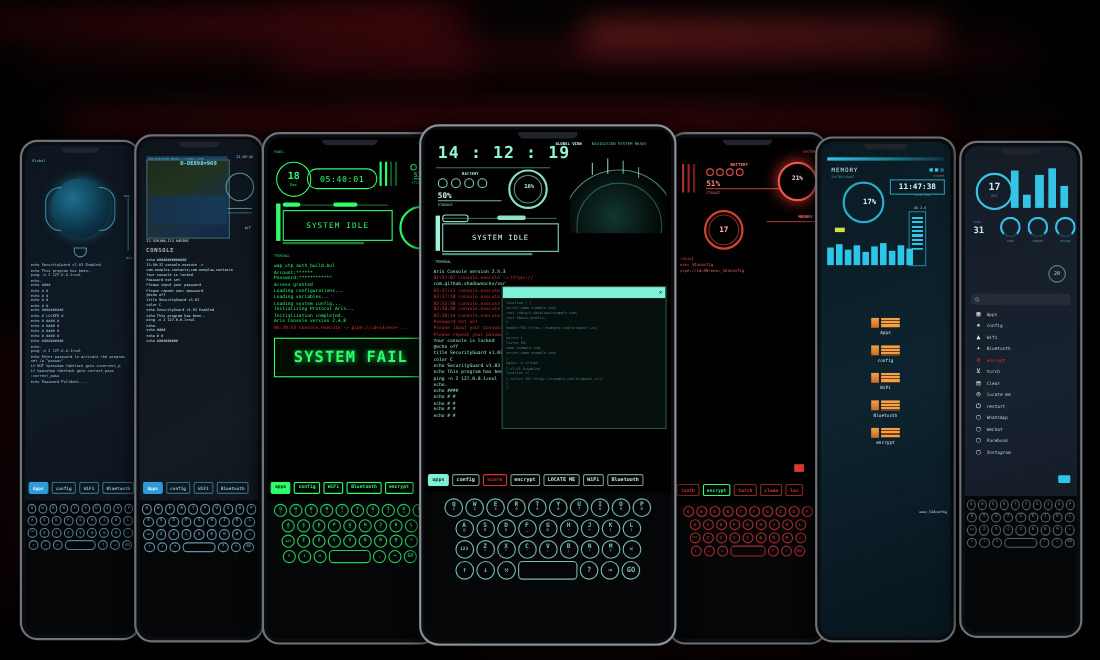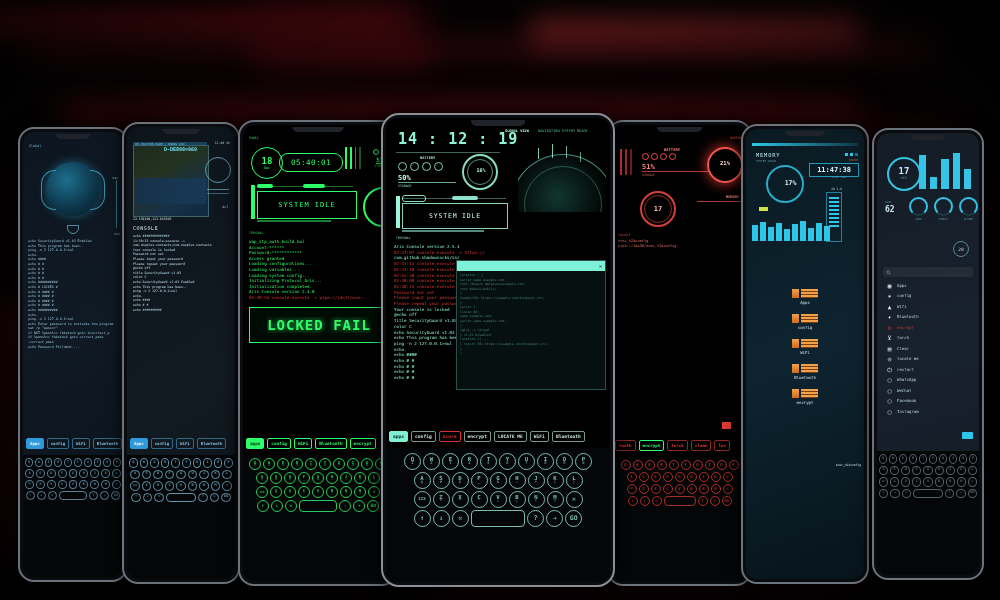--- a/index.html
+++ b/index.html
@@ -356,21 +356,21 @@
           <div class="cl" style="color: rgb(45, 255, 106); font-size: 4.2px; line-height: 5.6px;">Loading variables...</div>
           <div class="cl" style="color: rgb(45, 255, 106); font-size: 4.2px; line-height: 5.6px;">Loading system config...</div>
           <div class="cl" style="color: rgb(45, 255, 106); font-size: 4.2px; line-height: 5.6px;">Initializing Protocol Aris...</div>
           <div class="cl" style="color: rgb(45, 255, 106); font-size: 4.2px; line-height: 5.6px;">Initialization completed.</div>
           <div class="cl" style="color: rgb(45, 255, 106); font-size: 4.2px; line-height: 5.6px;">Aris Console version 2.4.8</div>
           <div class="cl" style="color: rgb(216, 58, 48); font-size: 4.2px; line-height: 5.6px;">05:39:53 console.execute -&gt; pipe://id=14/exe~...</div>
         </div>
       <div style="position:absolute;left:6px;top:182px;right:4px;height:34px;border:1.5px solid #2dff6a;
                   display:flex;align-items:center;justify-content:center;background:rgba(0,30,10,.4);">
         <div style="font-size:14px;font-weight:bold;color:#2dff6a;letter-spacing:1px;
-                    text-shadow:0 0 6px rgba(45,255,106,.9);overflow:hidden;white-space:nowrap;">LOCKED FAIL</div>
+                    text-shadow:0 0 6px rgba(45,255,106,.9);overflow:hidden;white-space:nowrap;">SYSTEM FAIL</div>
       </div>
       <div class="tabs" id="p3tabs" style="bottom:132px;">
           <div class="tab" style="background: rgb(45, 255, 106); color: rgb(4, 37, 15); border: 1px solid rgb(45, 255, 106); font-size: 4.3px;">apps</div>
           <div class="tab" style="color: rgb(45, 255, 106); border: 1px solid rgb(45, 255, 106); background: transparent; font-size: 4.3px;">config</div>
           <div class="tab" style="color: rgb(45, 255, 106); border: 1px solid rgb(45, 255, 106); background: transparent; font-size: 4.3px;">WiFi</div>
           <div class="tab" style="color: rgb(45, 255, 106); border: 1px solid rgb(45, 255, 106); background: transparent; font-size: 4.3px;">Bluetooth</div>
           <div class="tab" style="color: rgb(45, 255, 106); border: 1px solid rgb(45, 255, 106); background: transparent; font-size: 4.3px;">encrypt</div>
         </div>
       <div class="kb" id="p3kb" style="height:126px;">
           <div class="kbrow">
@@ -1030,21 +1030,21 @@
       <div style="position:absolute;left:10px;top:43px;width:34px;text-align:center;font-size:3.2px;
                   color:#4e93ab;">DEG</div>
       <div style="position:absolute;right:8px;top:20px;width:52px;height:36px;display:flex;gap:4px;align-items:flex-end;">
         <div style="flex:1;height:34px;background:#35c3e6;"></div>
         <div style="flex:1;height:12px;background:#35c3e6;"></div>
         <div style="flex:1;height:30px;background:#35c3e6;"></div>
         <div style="flex:1;height:36px;background:#35c3e6;"></div>
         <div style="flex:1;height:20px;background:#35c3e6;"></div>
       </div>
       <div style="position:absolute;left:8px;top:68px;font-size:2.6px;color:#4e93ab;">LOAD</div>
-      <div style="position:absolute;left:8px;top:72px;font-size:8px;color:#cfe6ef;font-weight:bold;">62</div>
+      <div style="position:absolute;left:8px;top:72px;font-size:8px;color:#cfe6ef;font-weight:bold;">31</div>
       <div id="p7dials" style="position:absolute;left:32px;top:64px;right:4px;height:30px;display:flex;gap:6px;">
           <div style="flex: 1 1 0%; display: flex; flex-direction: column; align-items: center;">
             <span style="width:15px;height:15px;border-radius:50%;border:2px solid #35c3e6;border-bottom-color:rgba(53,195,230,.18);display:block"></span>
             <span style="font-size:2.6px;color:#4e93ab;margin-top:2px">HOUR</span>
           </div>
           <div style="flex: 1 1 0%; display: flex; flex-direction: column; align-items: center;">
             <span style="width:15px;height:15px;border-radius:50%;border:2px solid #35c3e6;border-bottom-color:rgba(53,195,230,.18);display:block"></span>
             <span style="font-size:2.6px;color:#4e93ab;margin-top:2px">MINUTE</span>
           </div>
           <div style="flex: 1 1 0%; display: flex; flex-direction: column; align-items: center;">

